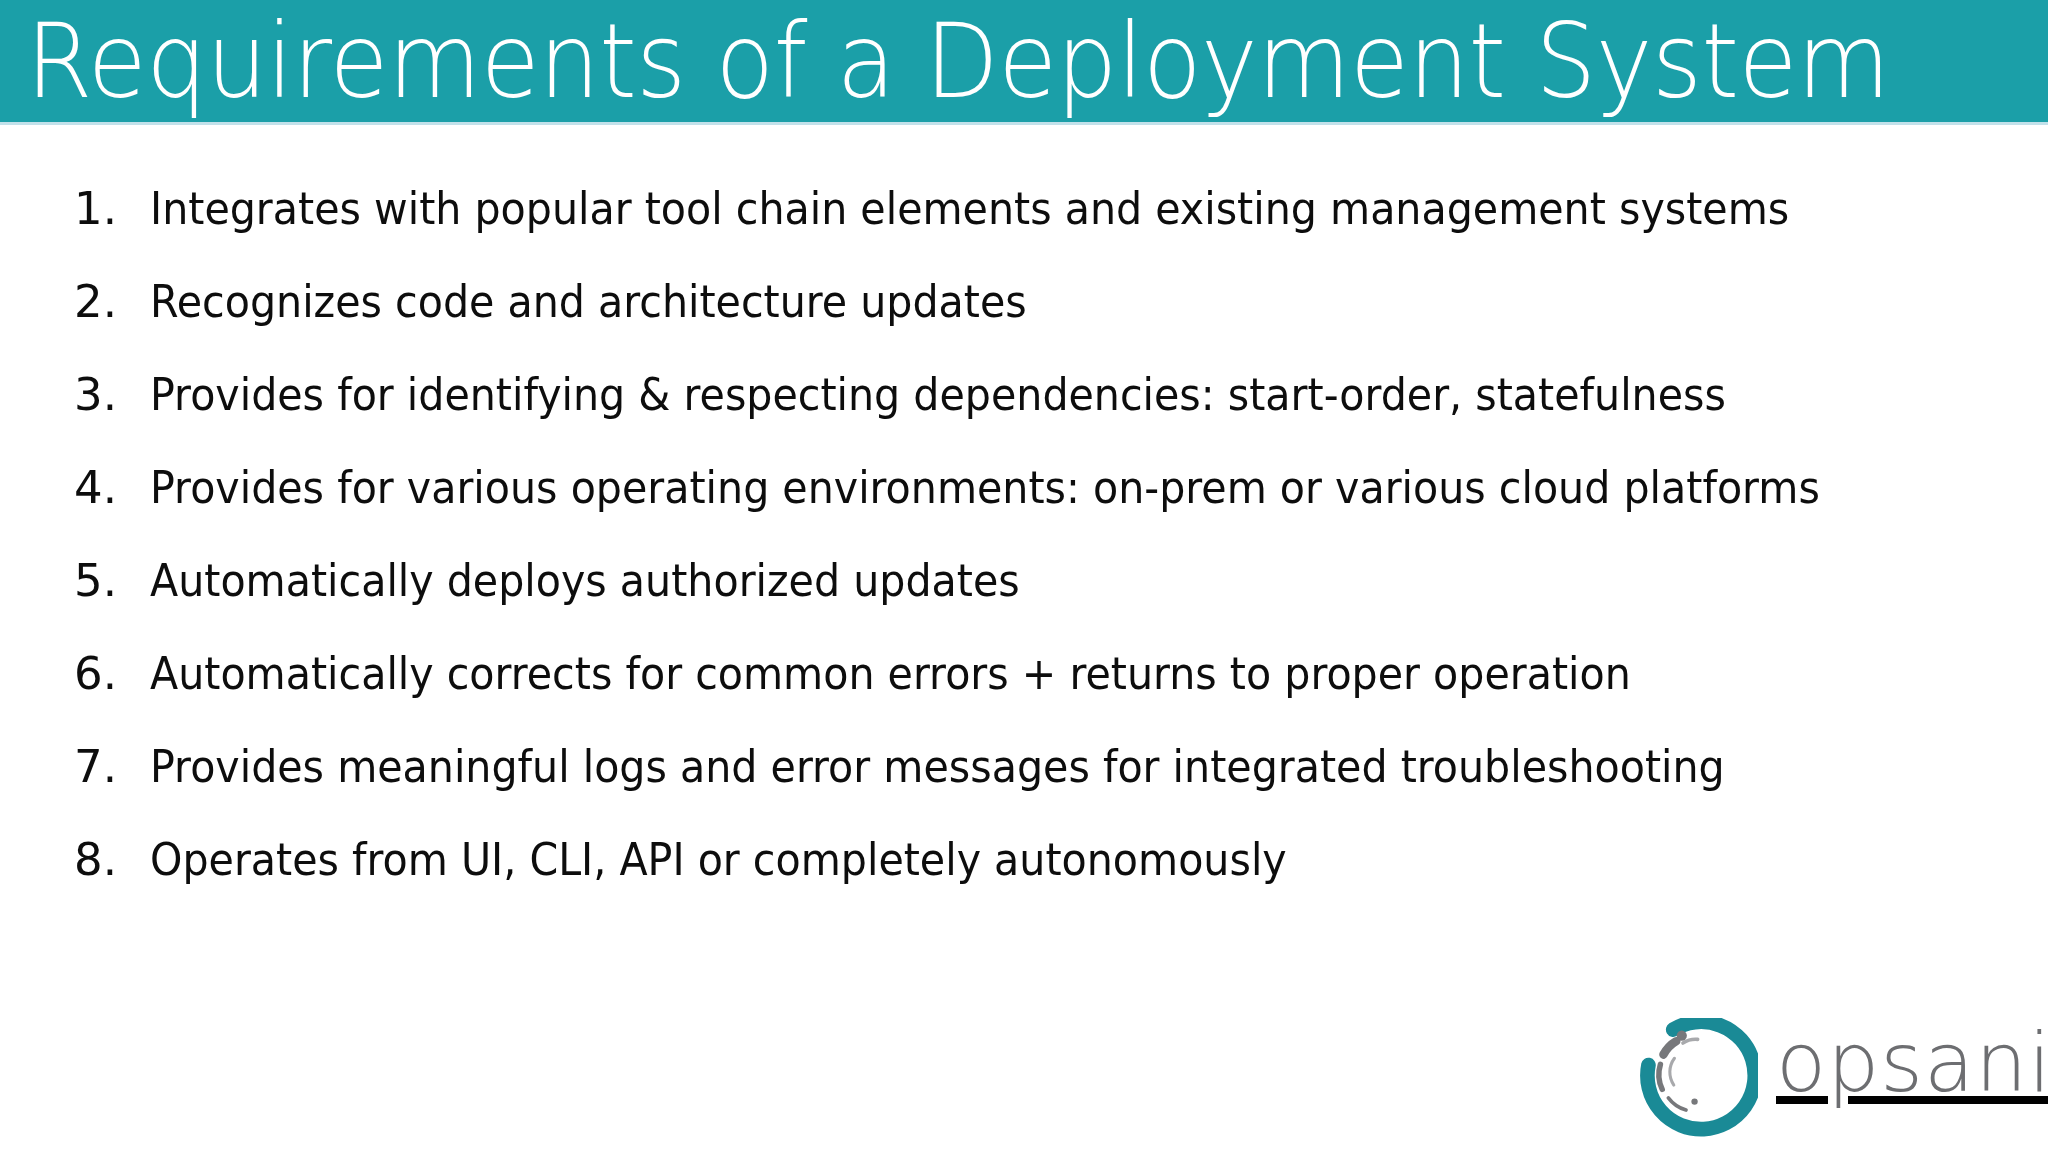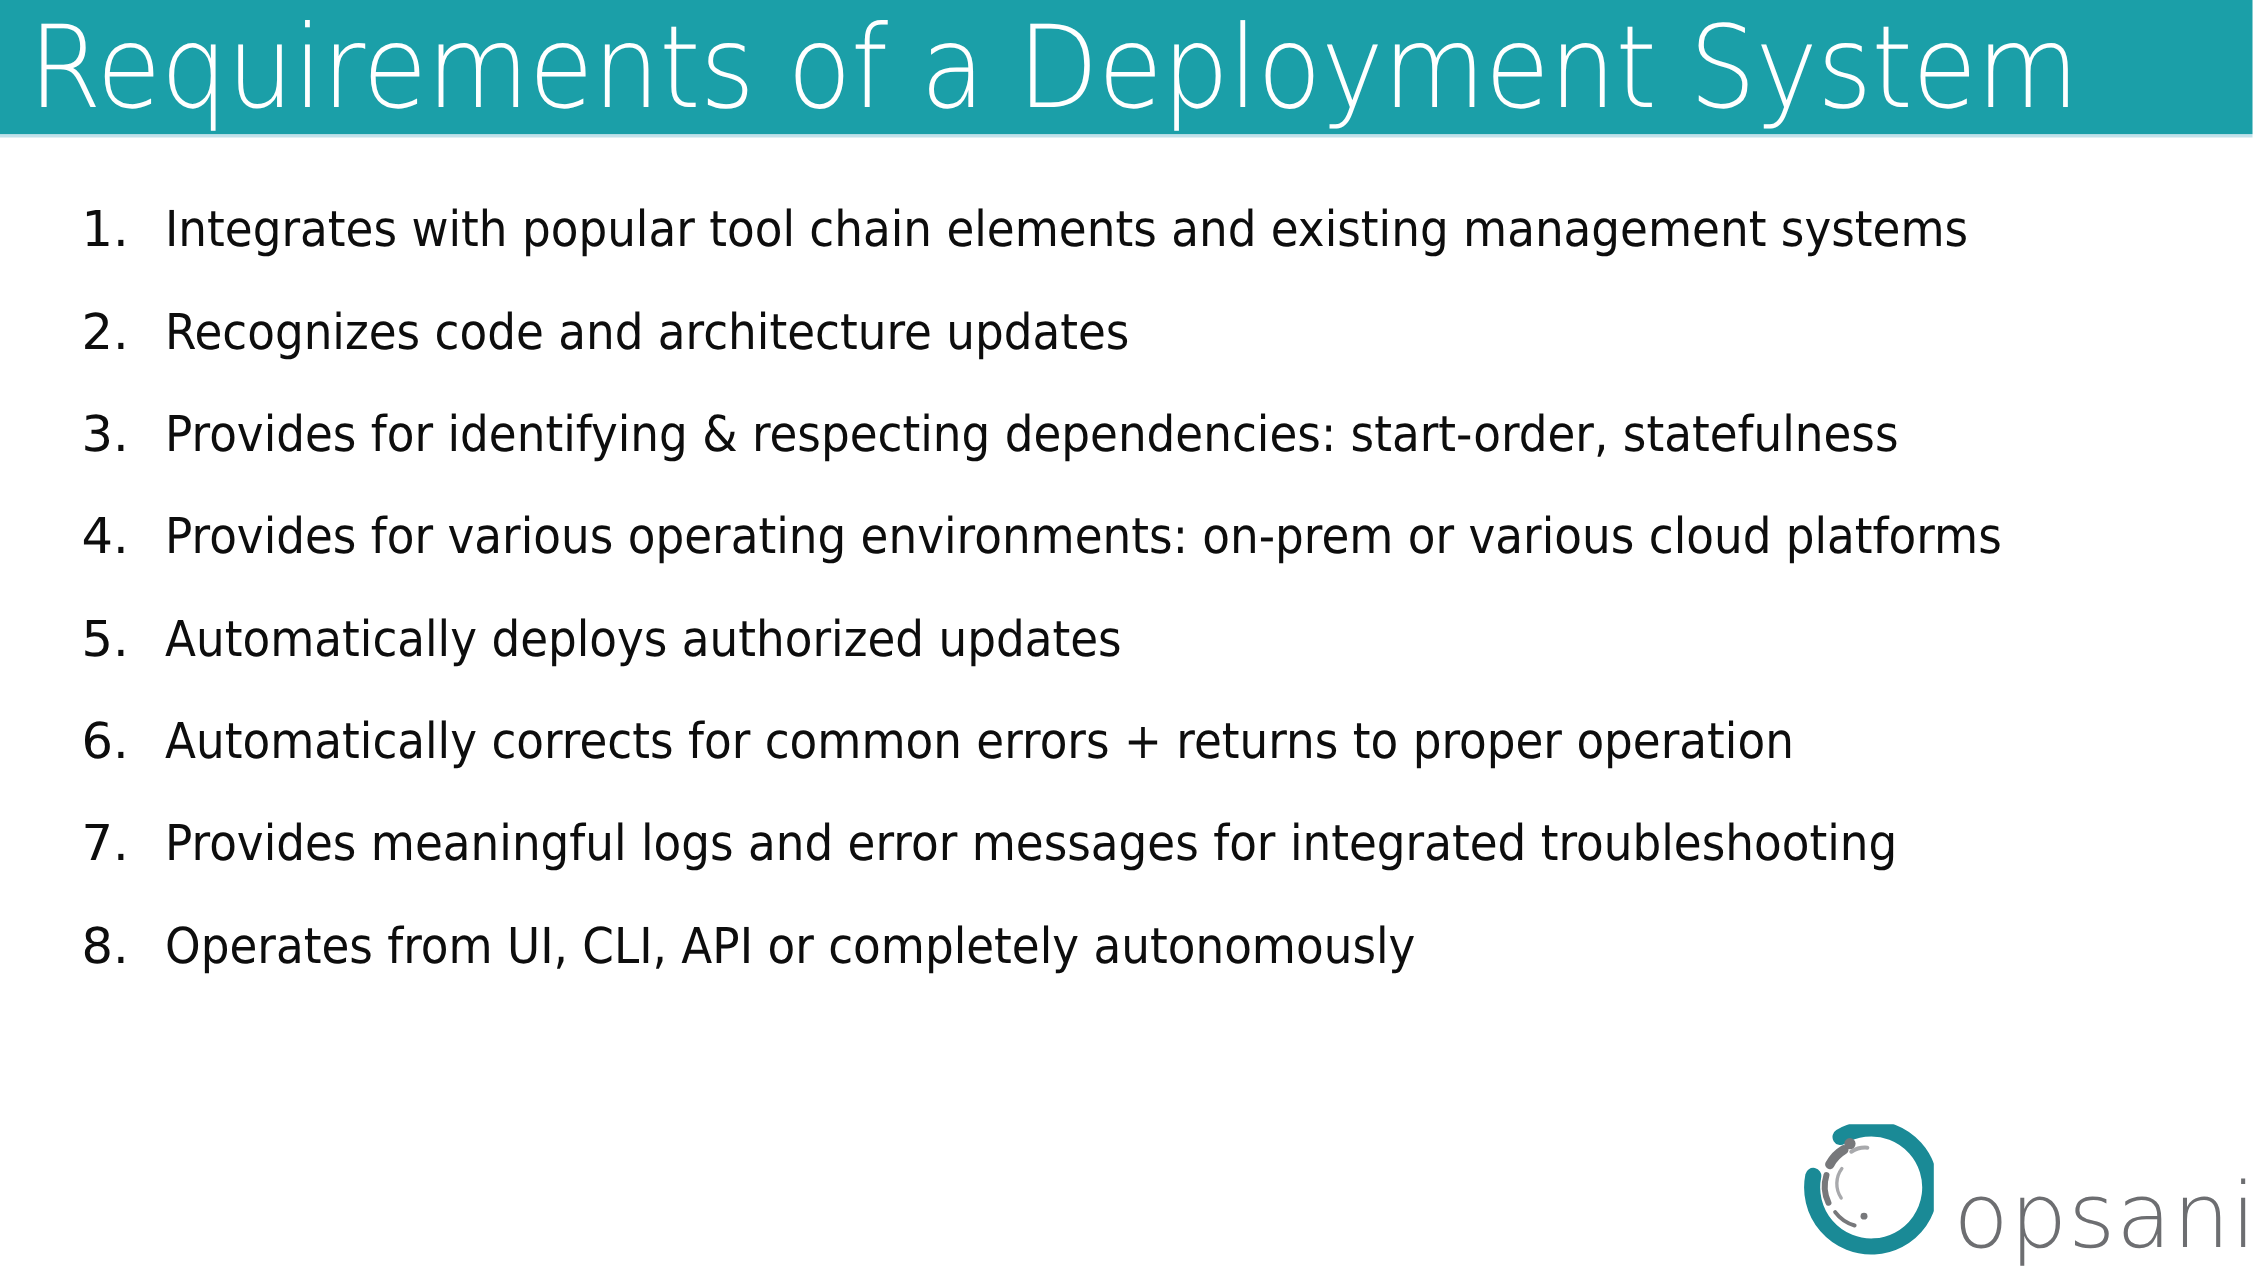--- a/index.html
+++ b/index.html
@@ -103,21 +103,22 @@
   }
 
   
   .logo {
     position: absolute;
     left: 1636px;
     top: 1018px;
     width: 400px;
     height: 126px;
     display: flex;
-    align-items: flex-end;
+    align-items: flex-start;
+    text-decoration: underline;
   }
   .logo-mark {
     width: 122px;
     height: 122px;
     flex: 0 0 122px;
   }
   .logo-word {
     margin-left: 18px;
     color: #6D6E71;
     font-family: "DejaVu Sans", "Liberation Sans", sans-serif;

